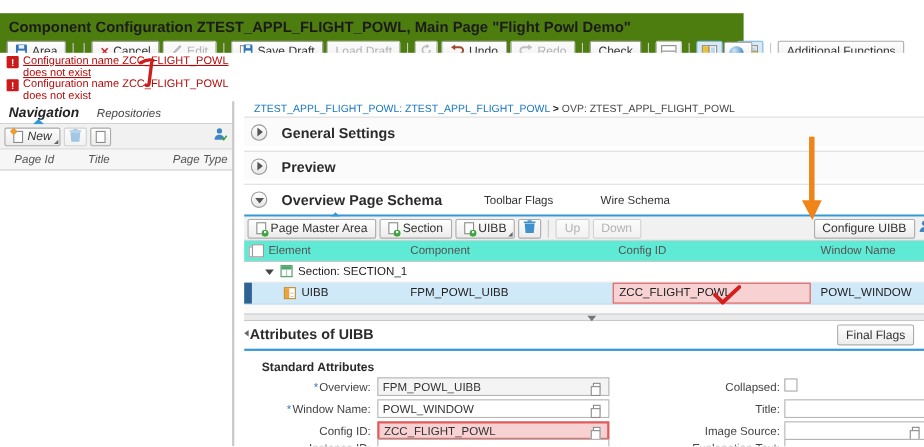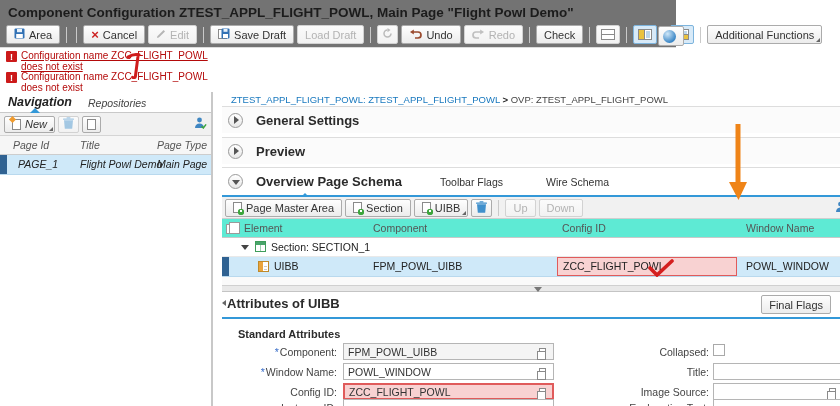--- a/index.html
+++ b/index.html
@@ -1,21 +1,21 @@
 <!DOCTYPE html>
 <html><head>
 <meta charset="utf-8">
 <style>
   * { margin:0; padding:0; box-sizing:border-box; }
   html,body { background:#fff; }
   #app { position:relative; width:840px; height:406px; overflow:hidden;
          font-family:"Liberation Sans", sans-serif; color:#333; background:#fff; }
 
   
-  .hdr { position:absolute; left:0; top:0; width:676px; height:48px; background:#737373; border-bottom:1px solid #dcdcdc; }
+  .hdr { position:absolute; left:0; top:12px; width:676px; height:48px; background:#4d7c0f; border-bottom:1px solid #dcdcdc; }
   .title { padding:5px 0 0 8px; font-size:13.5px; font-weight:bold; color:#1c1c1c; white-space:nowrap; }
   .tb { position:absolute; left:6px; top:25px; display:flex; align-items:center; gap:3px; }
   .btn { display:inline-flex; align-items:center; gap:4px; height:19px; padding:0 7px;
          background:linear-gradient(#fefefe,#ececec); border:1px solid #ababab; border-radius:2px;
          font-size:11px; color:#333; position:relative; white-space:nowrap; cursor:default; }
   .btn.dis { color:#b3b3b3; border-color:#d2d2d2; background:linear-gradient(#fbfbfb,#f2f2f2); }
   .btn.ic { padding:0 4px; }
   .btn.sel { border-color:#7db4dd; background:#d8eaf8; }
   .vsep { width:1px; height:16px; background:#c9c9c9; margin:0 3px; }
   .corner { position:absolute; right:1px; bottom:1px; width:0; height:0;
@@ -250,26 +250,20 @@
             <circle cx="5.5" cy="3" r="2.4" fill="#3f86c2"></circle>
             <path d="M1 11c0-3 2-4.6 4.5-4.6S10 8 10 11z" fill="#3f86c2"></path>
             <path d="M7.5 9.2l1.8 1.8 2.8-3.6" stroke="#3da53d" stroke-width="1.5" fill="none"></path>
           </svg></span>
     </div>
     <div class="shead">
       <span class="cell" style="left:13px;">Page Id</span>
       <span class="cell" style="left:80px;">Title</span>
       <span class="cell" style="left:157px;">Page Type</span>
     </div>
-    <div class="srow">
-      <span class="selbar"></span>
-      <span class="cell" style="left:18px;">PAGE_1</span>
-      <span class="cell" style="left:80px;">Flight Powl Demo</span>
-      <span class="cell" style="left:157px;">Main Page</span>
-    </div>
   </div>
   <div class="vdiv"></div>
 
   <div class="main">
     <div class="crumb">
       <span class="lk">ZTEST_APPL_FLIGHT_POWL: ZTEST_APPL_FLIGHT_POWL</span>
       <span class="sp">&gt;</span>
       <span class="cur">OVP: ZTEST_APPL_FLIGHT_POWL</span>
     </div>
 
@@ -317,20 +311,23 @@
             </svg></span>
       </div>
       <span class="vsep"></span>
       <div class="btn dis" style="height:18px;">
           <span>Up</span>
         </div>
       <div class="btn dis" style="height:18px;">
           <span>Down</span>
         </div>
       <span style="flex:1;"></span>
+      <div class="btn" style="height:18px;">
+          <span>Configure UIBB</span>
+        </div>
       <span style="margin-right:-2px;"><svg width="13" height="12">
             <circle cx="5.5" cy="3" r="2.4" fill="#3f86c2"></circle>
             <path d="M1 11c0-3 2-4.6 4.5-4.6S10 8 10 11z" fill="#3f86c2"></path>
             <path d="M7.5 9.2l1.8 1.8 2.8-3.6" stroke="#3da53d" stroke-width="1.5" fill="none"></path>
           </svg></span>
     </div>
 
     <div class="thead">
       <span class="pgstack" style="position:absolute; left:4px; top:5px;"></span>
       <span class="cell" style="left:22px;">Element</span>
@@ -363,21 +360,21 @@
     <div class="attrs">
       <span class="collapse-l"></span>
       <div class="attr-title">Attributes of UIBB</div>
       <div class="btn" style="position:absolute; right:18px; top:3px;">
         <span>Final Flags</span>
       </div>
       <span class="cuticon">×</span>
       <div class="blueline"></div>
       <div class="grp">Standard Attributes</div>
 
-      <span class="flabel" style="left:0; top:54px; width:115px;"><span class="req">*</span><span>Component:</span></span>
+      <span class="flabel" style="left:0; top:54px; width:115px;"><span class="req">*</span><span>Overview:</span></span>
       <input class="inp ro" style="left: 121px; top: 51px; width: 211px;" value="FPM_POWL_UIBB">
       <span class="vh" style="left:317px; top:56px;"></span>
 
       <span class="flabel" style="left:0; top:74px; width:115px;"><span class="req">*</span><span>Window Name:</span></span>
       <input class="inp" style="left: 121px; top: 71px; width: 211px;" value="POWL_WINDOW">
       <span class="vh" style="left:317px; top:76px;"></span>
 
       <span class="flabel" style="left:0; top:94px; width:115px;"><span>Config ID:</span></span>
       <input class="inp err" style="left: 121px; top: 91px; width: 211px;" value="ZCC_FLIGHT_POWL">
       <span class="vh" style="left:317px; top:96px;"></span>

